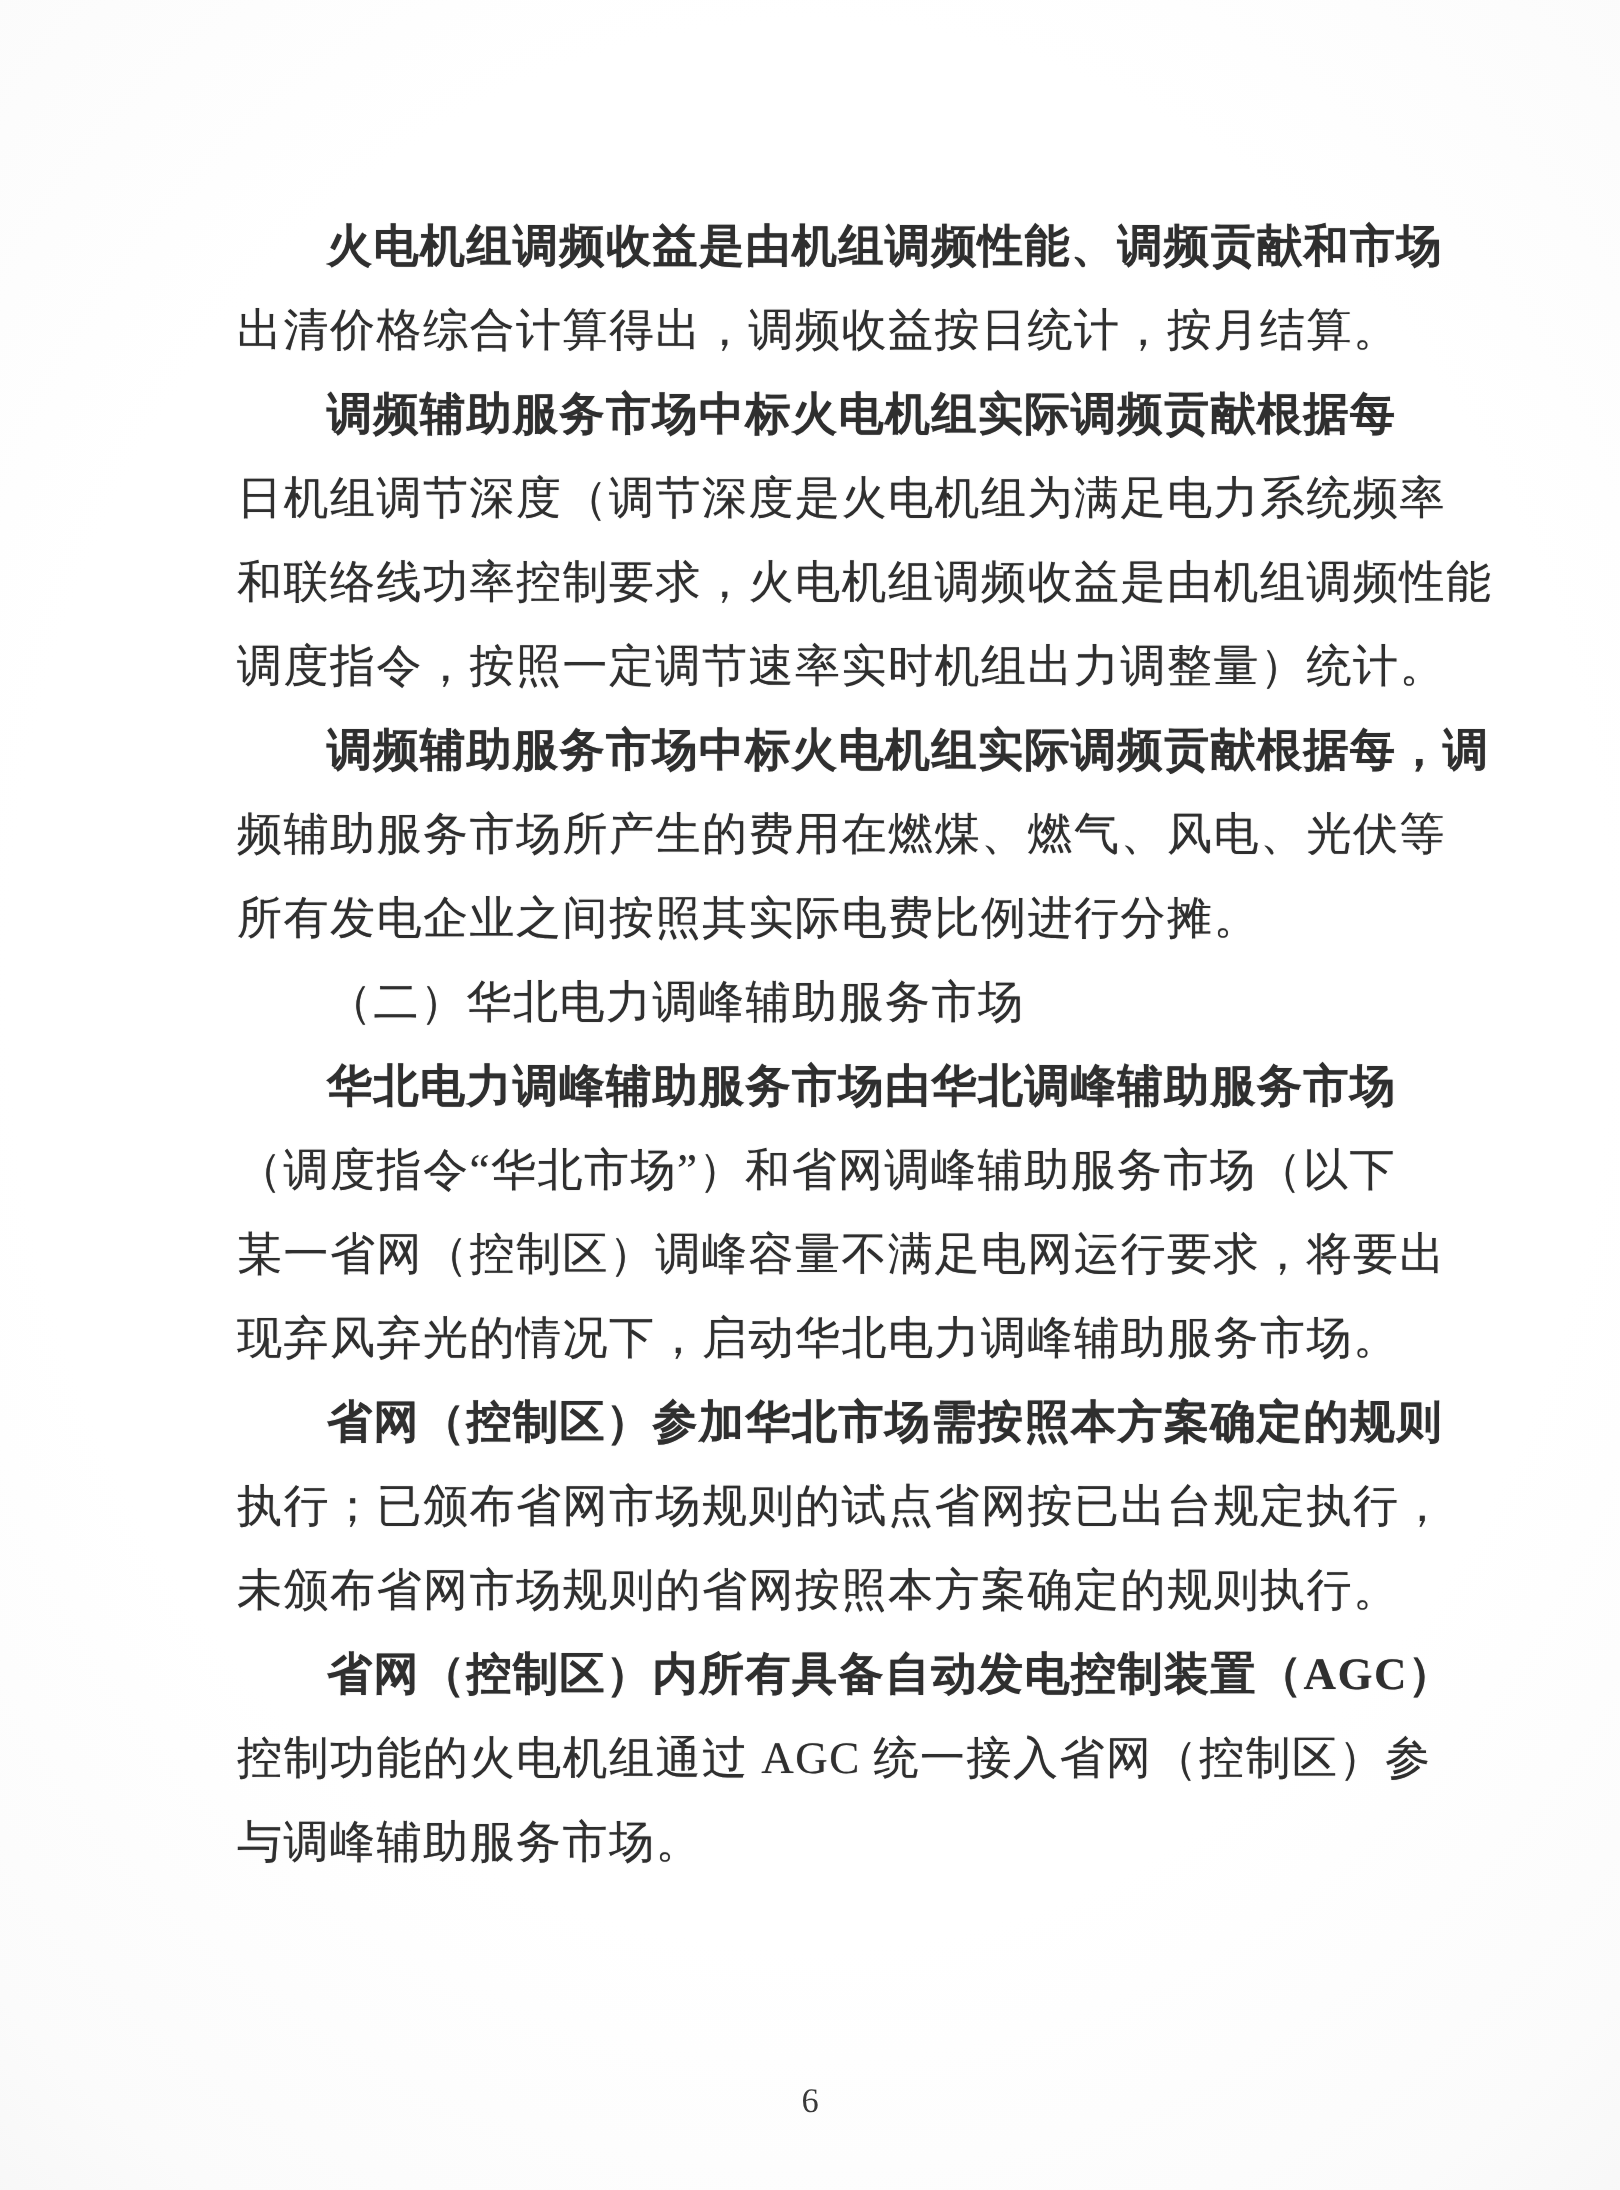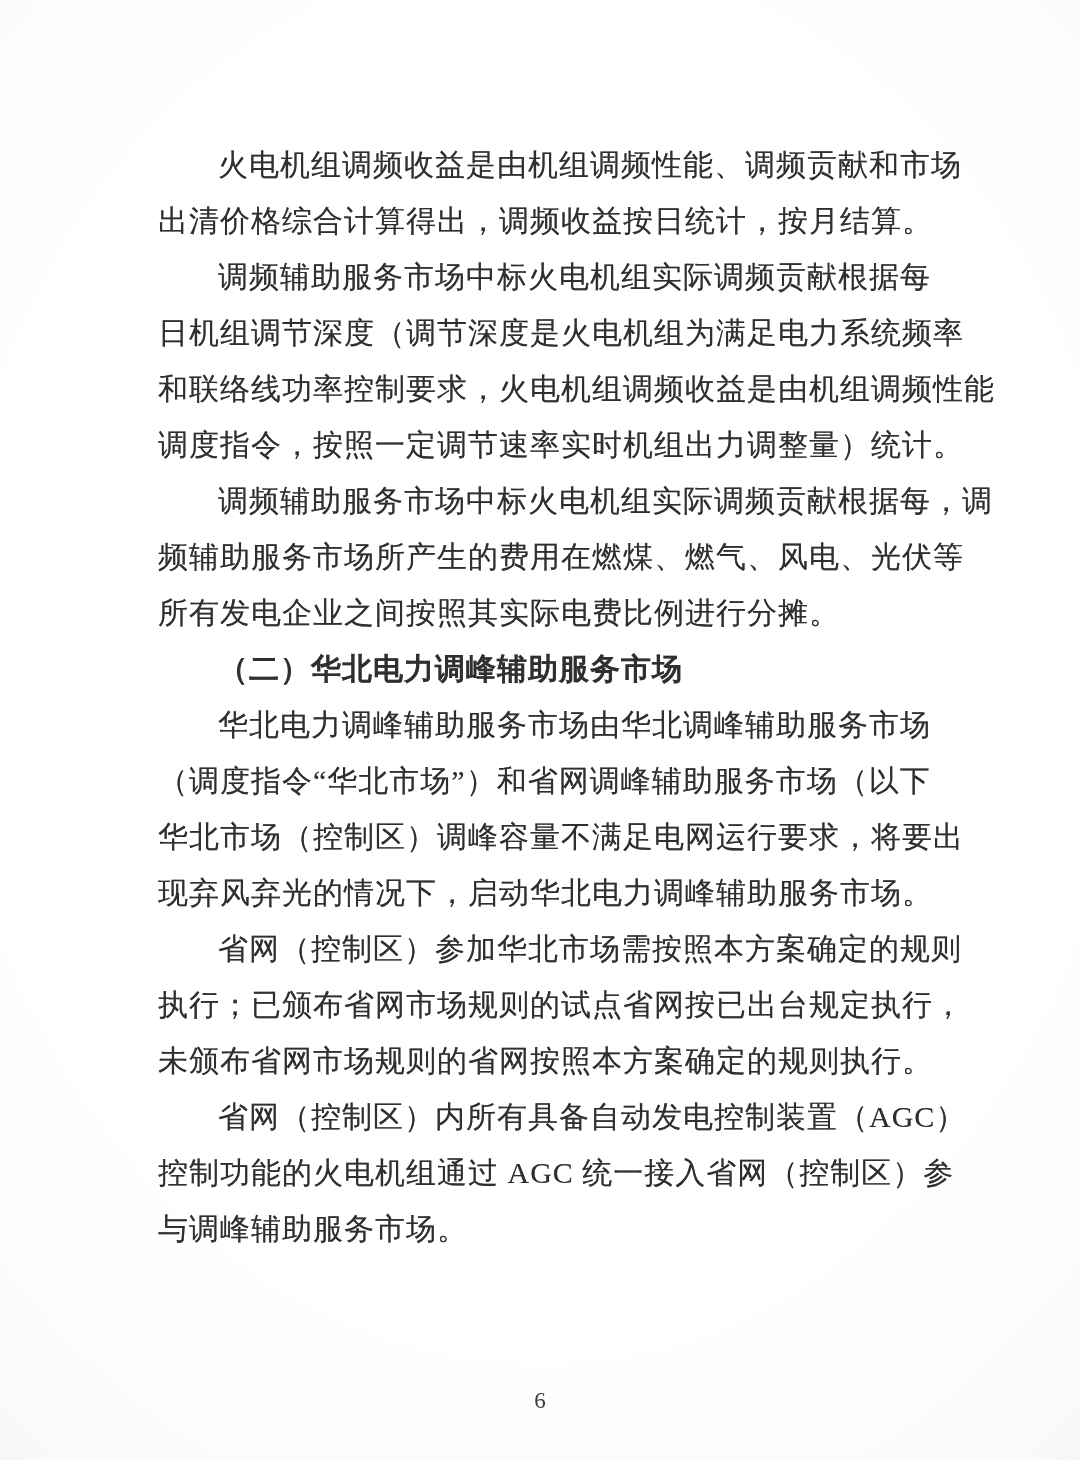--- a/index.html
+++ b/index.html
@@ -25,23 +25,24 @@
   }
   .line {
     font-size: 30px;
     line-height: 56px;
     letter-spacing: 1px;
     white-space: nowrap;
     text-shadow: 0 0 0.6px rgba(60,60,60,0.55); 
   }
   .line.first {
     text-indent: 2em;
+    font-weight: bold;
   }
   .line.heading {
-    font-weight: bold;
+    font-weight: normal;
   }
   .footer {
     position: absolute;
     top: 1388px;
     left: 0;
     width: 100%;
     text-align: center;
   }
   .page-number {
     font-size: 23px;
@@ -59,21 +60,21 @@
       <div class="line first">调频辅助服务市场中标火电机组实际调频贡献根据每</div>
       <div class="line">日机组调节深度（调节深度是火电机组为满足电力系统频率</div>
       <div class="line">和联络线功率控制要求，火电机组调频收益是由机组调频性能</div>
       <div class="line">调度指令，按照一定调节速率实时机组出力调整量）统计。</div>
       <div class="line first">调频辅助服务市场中标火电机组实际调频贡献根据每，调</div>
       <div class="line">频辅助服务市场所产生的费用在燃煤、燃气、风电、光伏等</div>
       <div class="line">所有发电企业之间按照其实际电费比例进行分摊。</div>
       <div class="line first heading">（二）华北电力调峰辅助服务市场</div>
       <div class="line first">华北电力调峰辅助服务市场由华北调峰辅助服务市场</div>
       <div class="line">（调度指令“华北市场”）和省网调峰辅助服务市场（以下</div>
-      <div class="line">华北市场（控制区）调峰容量不满足电网运行要求，将要出</div>
+      <div class="line">某一省网（控制区）调峰容量不满足电网运行要求，将要出</div>
       <div class="line">现弃风弃光的情况下，启动华北电力调峰辅助服务市场。</div>
       <div class="line first">省网（控制区）参加华北市场需按照本方案确定的规则</div>
       <div class="line">执行；已颁布省网市场规则的试点省网按已出台规定执行，</div>
       <div class="line">未颁布省网市场规则的省网按照本方案确定的规则执行。</div>
       <div class="line first">省网（控制区）内所有具备自动发电控制装置（AGC）</div>
       <div class="line">控制功能的火电机组通过 AGC 统一接入省网（控制区）参</div>
       <div class="line">与调峰辅助服务市场。</div>
     </main>
   <footer class="footer">
     <span class="page-number">6</span>

